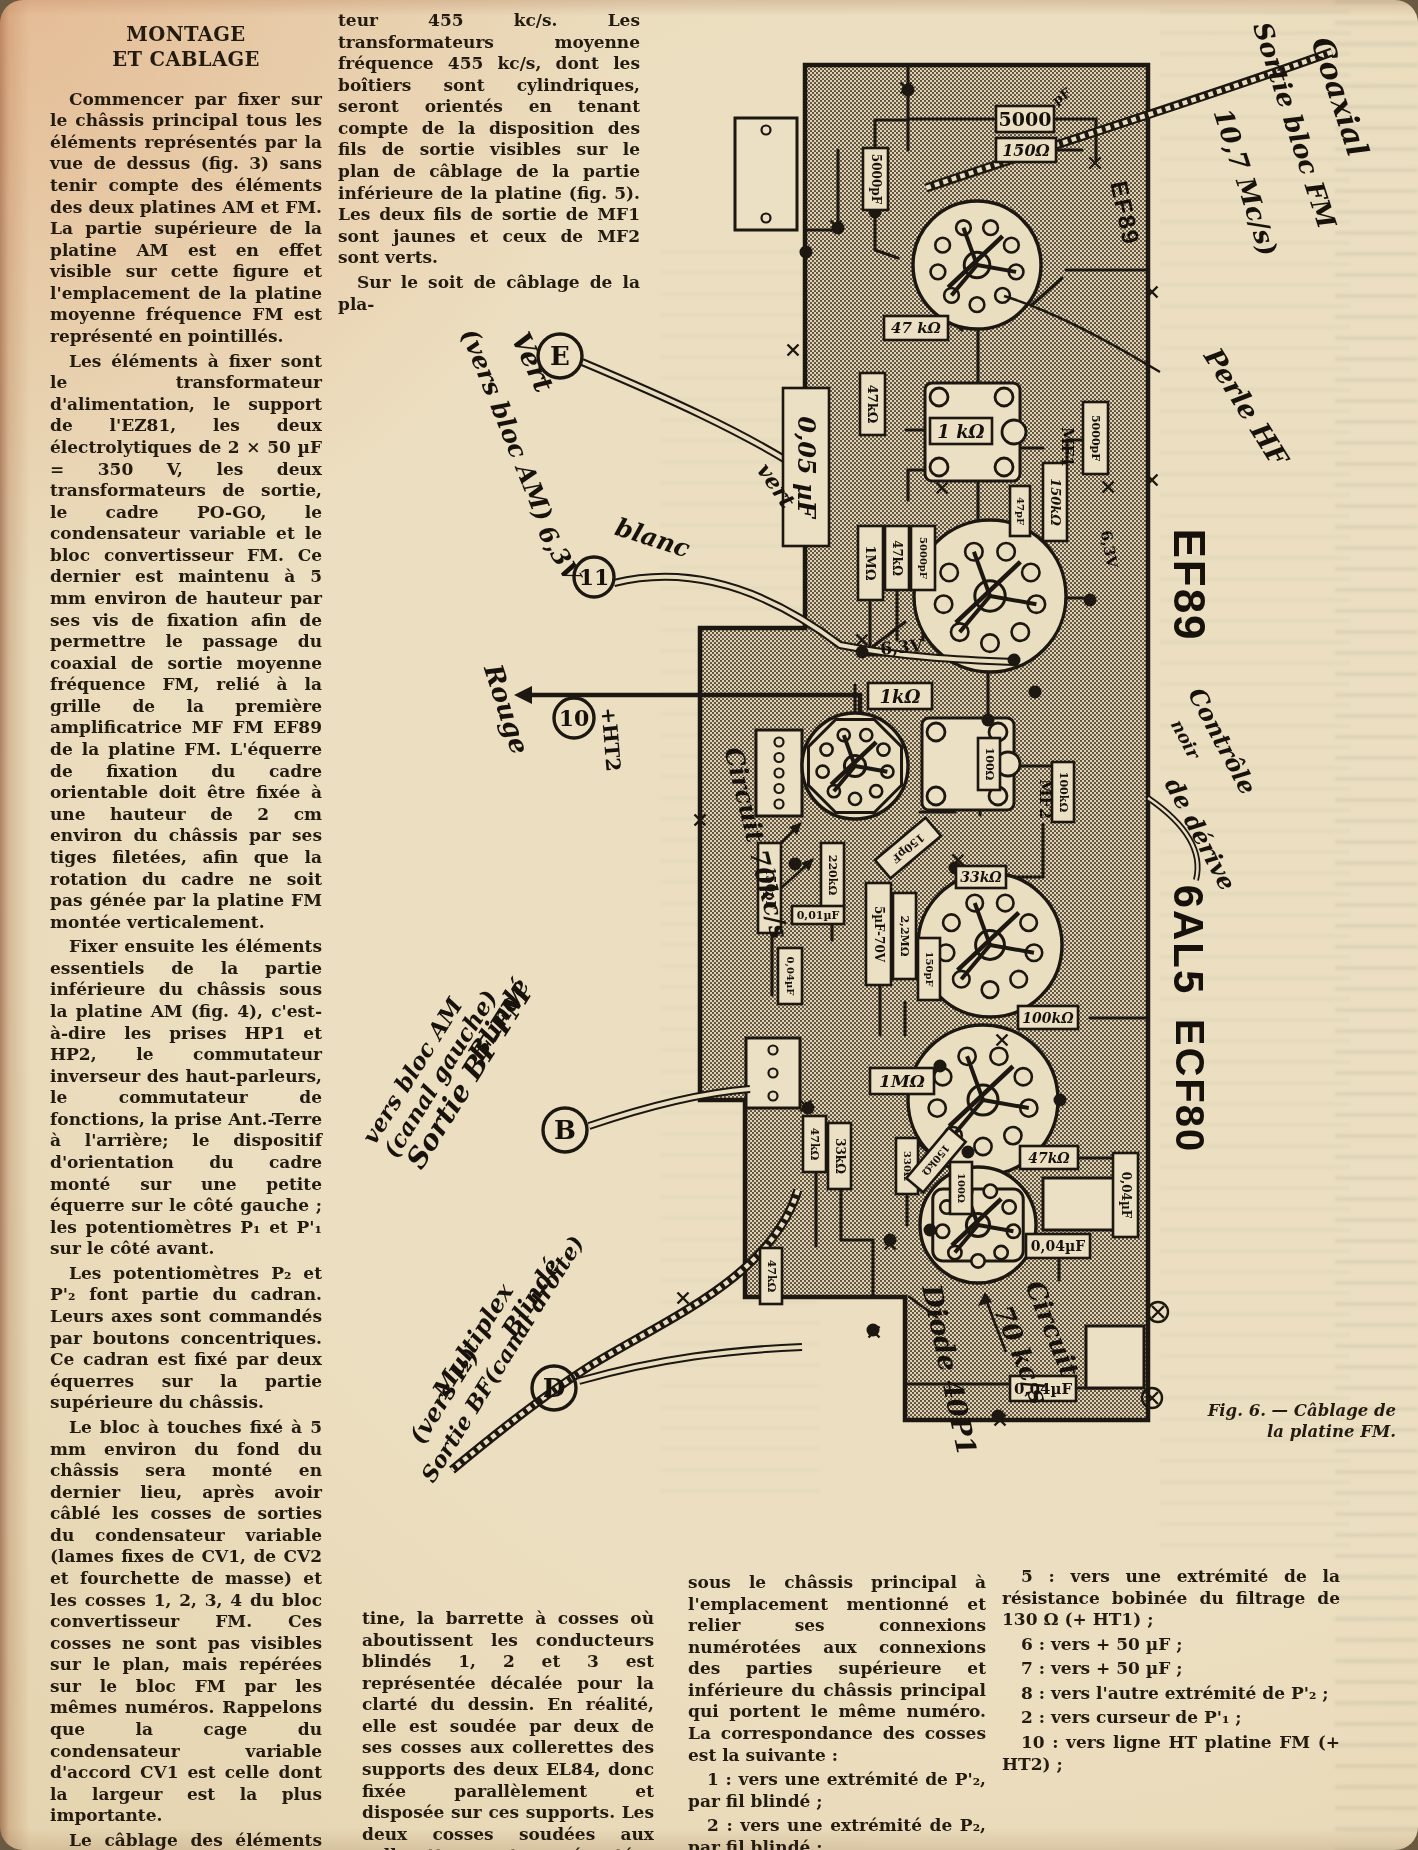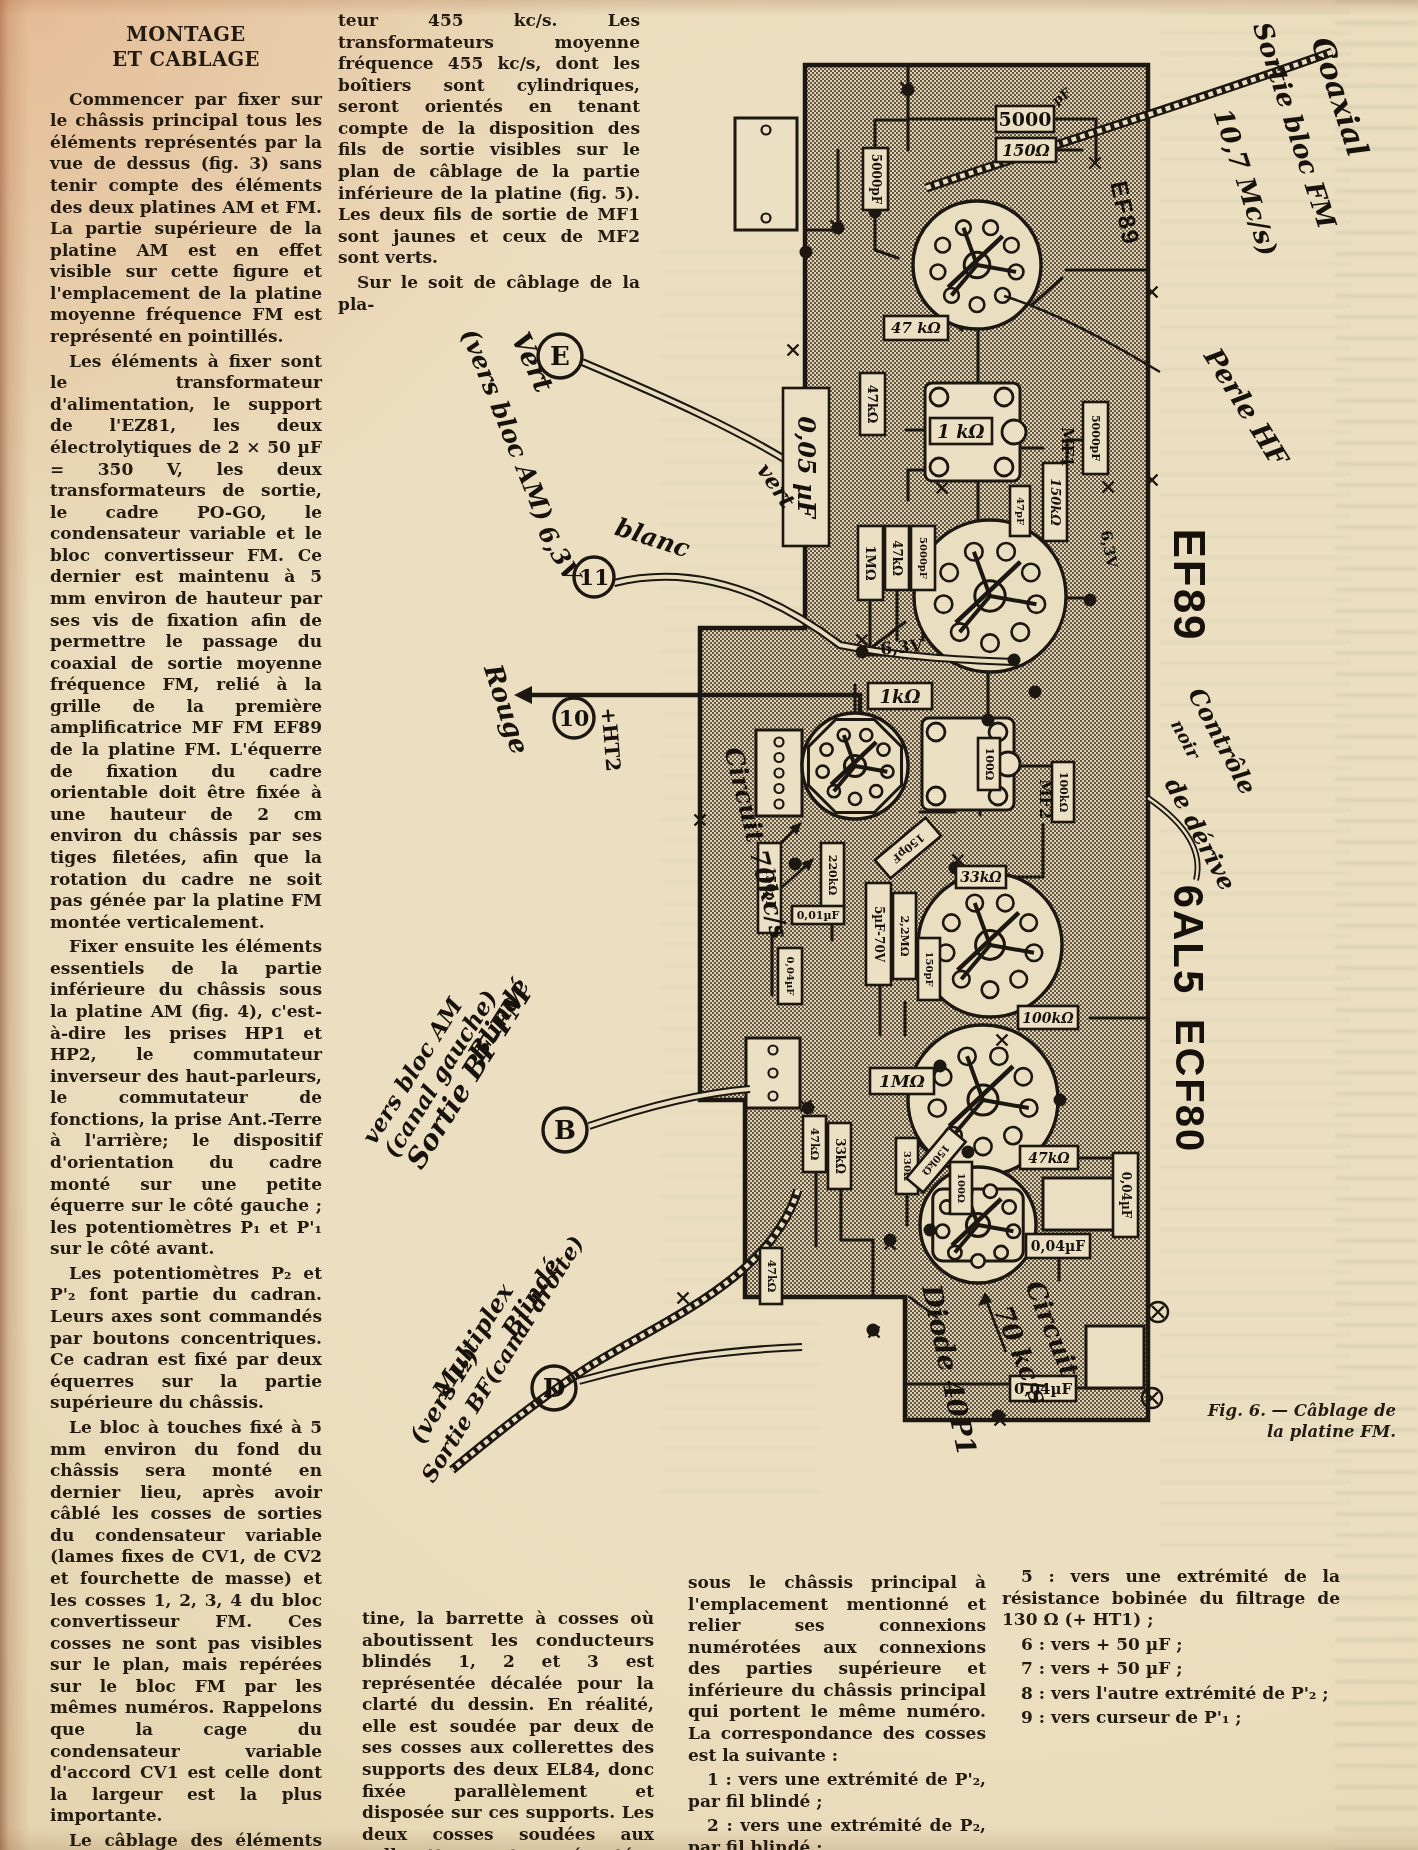--- a/index.html
+++ b/index.html
@@ -4,20 +4,21 @@
 <style>
   html,body{margin:0;padding:0;background:#6b5a42;}
   .page{position:relative;width:1418px;height:1850px;overflow:hidden;color:#241b10;
     font-family:"DejaVu Serif",serif;
     background:
       radial-gradient(circle at 2% 0%, rgba(226,148,105,.38), rgba(226,148,105,0) 26%),
       linear-gradient(90deg, rgba(122,58,28,.55) 0px, rgba(160,95,55,.28) 9px, rgba(160,95,55,0) 30px),
       linear-gradient(180deg, rgba(150,85,50,.22) 0px, rgba(150,85,50,0) 16px),
       linear-gradient(0deg, rgba(140,100,60,.18) 0px, rgba(140,100,60,0) 22px),
       radial-gradient(ellipse at 70% 45%, #ecdfc1 55%, #e4d3ae 100%);
+    border-radius: 23px;
   }
   .bleed{position:absolute;pointer-events:none;
     background:repeating-linear-gradient(180deg, rgba(95,112,98,.11) 0 4px, rgba(95,112,98,0) 4px 21px);
     filter:blur(1.5px);}
   .col{position:absolute;text-align:justify;font-weight:700;font-size:17px;line-height:1.27;}
   .para{margin:0 0 3px 0;text-indent:19px;}
   .para.flush{text-indent:0;}
   .title{font-size:19.5px;text-align:center;font-weight:700;letter-spacing:.4px;margin:2px 0 16px 0;line-height:1.3;}
   .caption{position:absolute;left:1196px;top:1400px;width:200px;text-align:right;
     font-style:italic;font-weight:700;font-size:16.5px;line-height:1.3;}
@@ -66,21 +67,22 @@
         <p class="para">1 : vers une extrémité de P'₂, par fil blindé ;</p>
         <p class="para">2 : vers une extrémité de P₂, par fil blindé ;</p>
       </div>
   </div>
   <div class="col" style="left:1002px;top:1566px;width:338px;height:280px;">
     <div>
         <p class="para">5 : vers une extrémité de la résistance bobinée du filtrage de 130 Ω (+ HT1) ;</p>
         <p class="para">6 : vers + 50 µF ;</p>
         <p class="para">7 : vers + 50 µF ;</p>
         <p class="para">8 : vers l'autre extrémité de P'₂ ;</p>
-        <p class="para">9 : vers curseur de P'₁ ;</p>
+        <p class="para">2 : vers curseur de P'₁ ;</p>
+        <p class="para">10 : vers ligne HT platine FM (+ HT2) ;</p>
       </div>
   </div>
 
   <div class="caption">
     <span>Fig. 6. — Câblage de</span><br>
     <span>la platine FM.</span>
   </div>
 
   <svg id="diag" width="1418" height="1850" viewBox="0 0 1418 1850">
     <defs>

